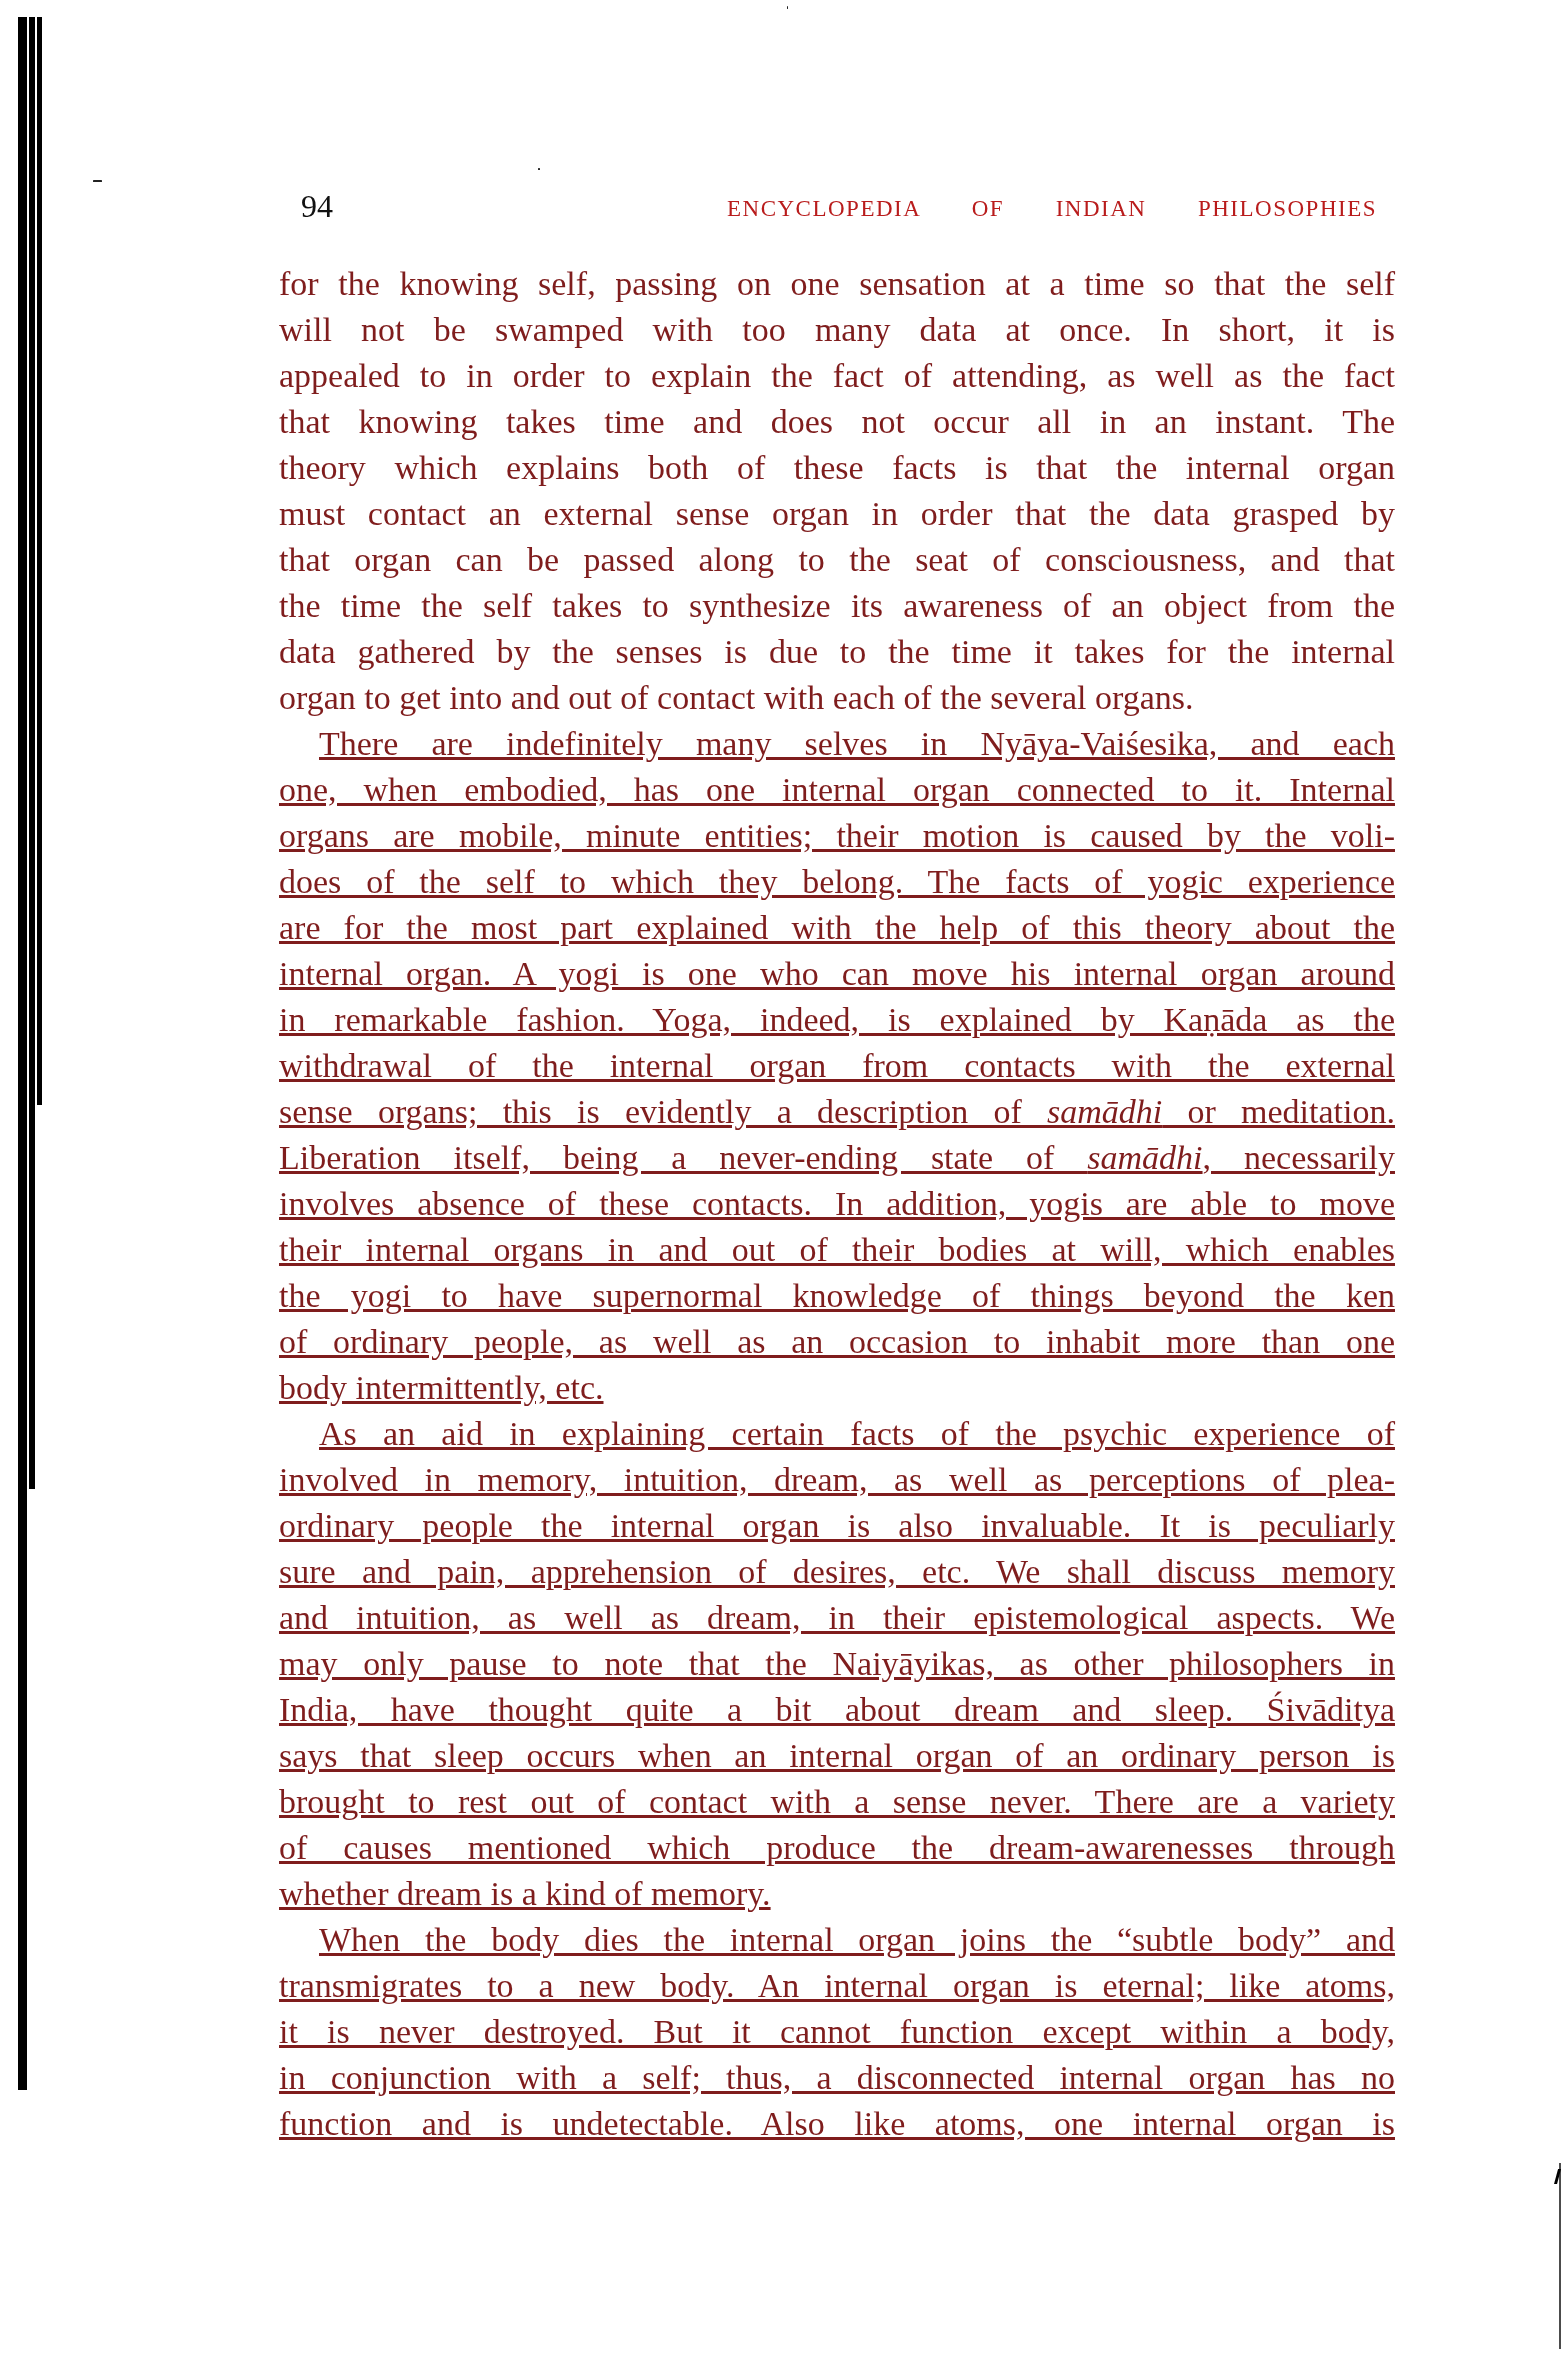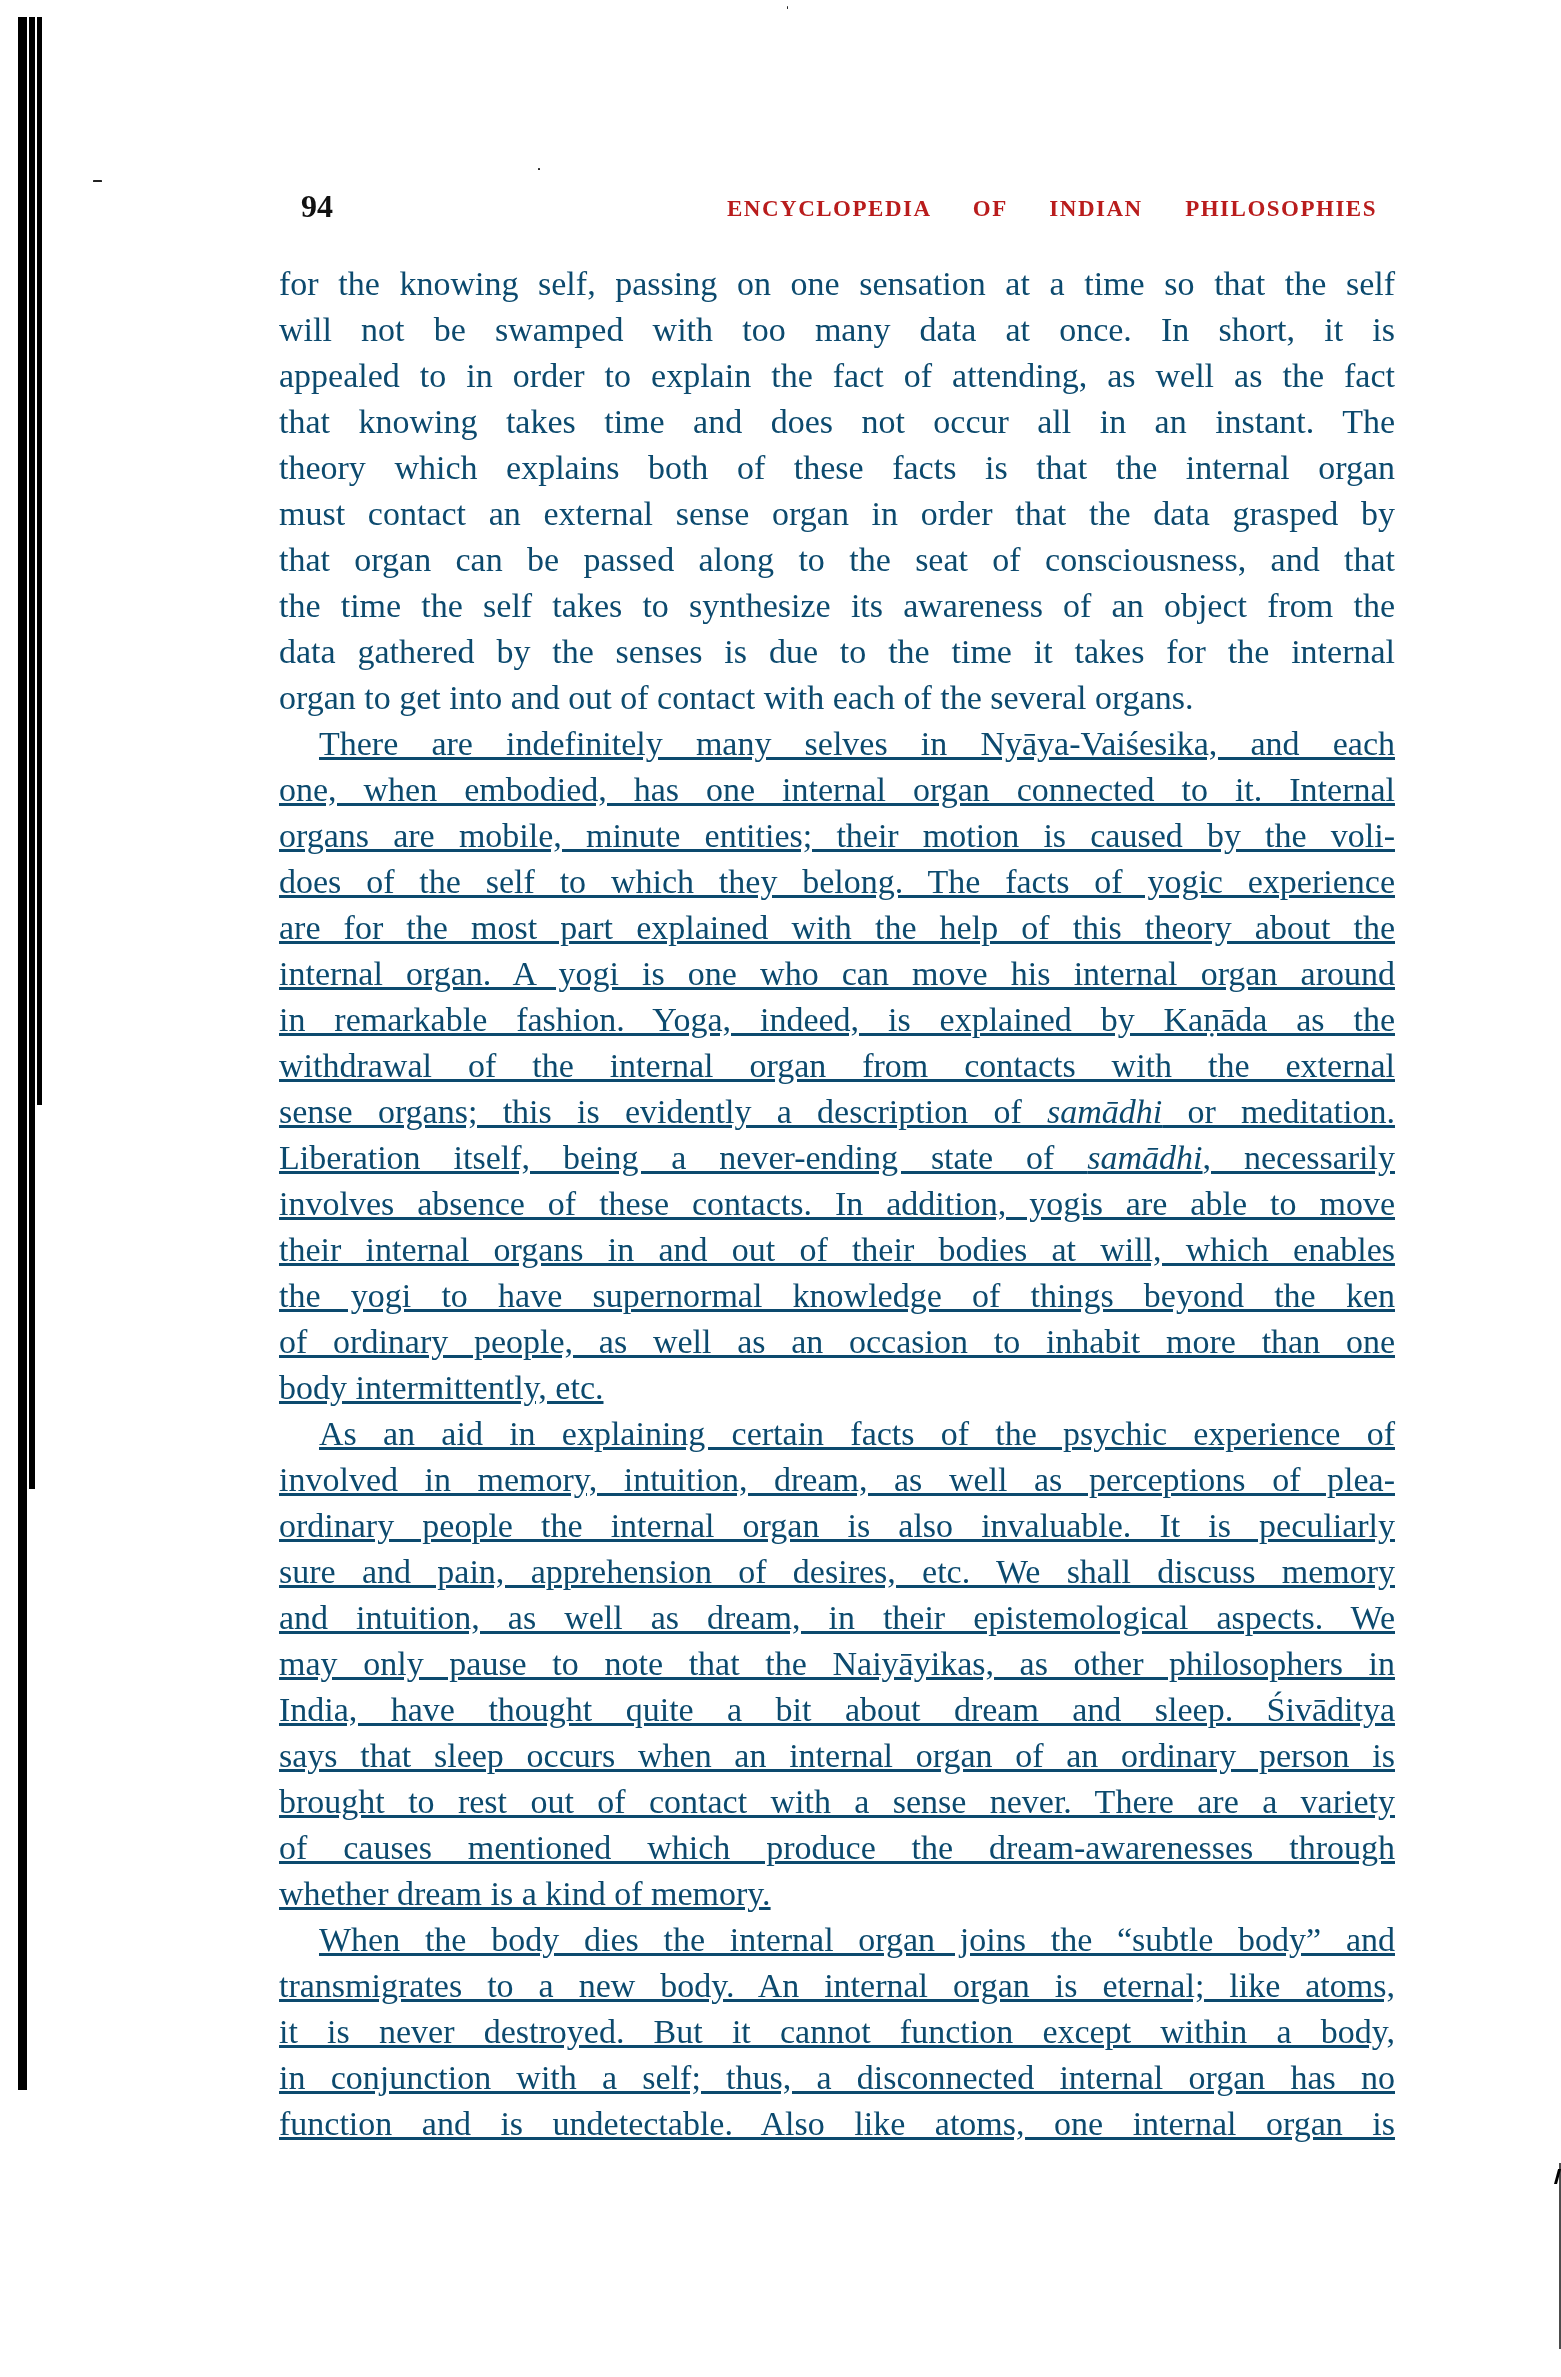--- a/index.html
+++ b/index.html
@@ -2,24 +2,24 @@
 <html style="font-size:10.2px"><head>
 <meta charset="utf-8">
 <style>
   html, body { margin: 0; padding: 0; background: #ffffff; }
   body { width: 1562px; height: 2377px; position: relative; overflow: hidden; }
   .page { position: absolute; left: 0; top: 0; width: 1562px; height: 2377px; background: #ffffff; }
   .binding { position: absolute; left: 18px; top: 17.3px; width: 25.6px; height: 2073px; }
   .binding .bar { position: absolute; top: 0; background: #000; }
   .edge-right { position: absolute; left: 1559px; top: 2163px; width: 1.9px; height: 186px; background: #000; opacity: .7; }
   .edge-right2 { position: absolute; left: 1556px; top: 2169px; width: 2.6px; height: 15.4px; background: #000; transform: skewX(-15deg); }
-  .running-head { position: absolute; top: 187px; left: 0; width: 1344px; height: 38px; font-weight: bold; }
+  .running-head { position: absolute; top: 187px; left: 0; width: 1344px; height: 38px; }
   .page-number { position: absolute; left: 301px; top: 0; font-family: "Liberation Serif", "DejaVu Serif", serif; font-size: 32px; color: #111; line-height: 38px; }
   .head-title { position: absolute; left: 727px; top: 2.6px; width: 650px; font-family: "Liberation Serif", "DejaVu Serif", serif; font-size: 23px; letter-spacing: 1.5px; color: #b91c1c; line-height: 38px; text-align: justify; text-align-last: justify; white-space: nowrap; }
-  .text-block { position: absolute; left: 279px; top: 261px; width: 1116px; font-family: "Liberation Serif", "DejaVu Serif", serif; font-size: 34px; color: #0c4a6e; }
+  .text-block { position: absolute; left: 279px; top: 261px; width: 1116px; font-family: "Liberation Serif", "DejaVu Serif", serif; font-size: 34px; color: #7f1d1d; }
   .line { display: block; height: 46px; line-height: 46px; text-align: justify; text-align-last: justify; white-space: nowrap; overflow: visible; }
   .line.last { text-align-last: left; }
   .line.indent { padding-left: 40px; }
   .para { display: block; }
   .para + .para { margin-top: 0; text-decoration: underline; }
   em { font-style: italic; }
   .speck { position: absolute; background: #222; border-radius: 0.6px; }
 </style>
 </head>
 <body>

